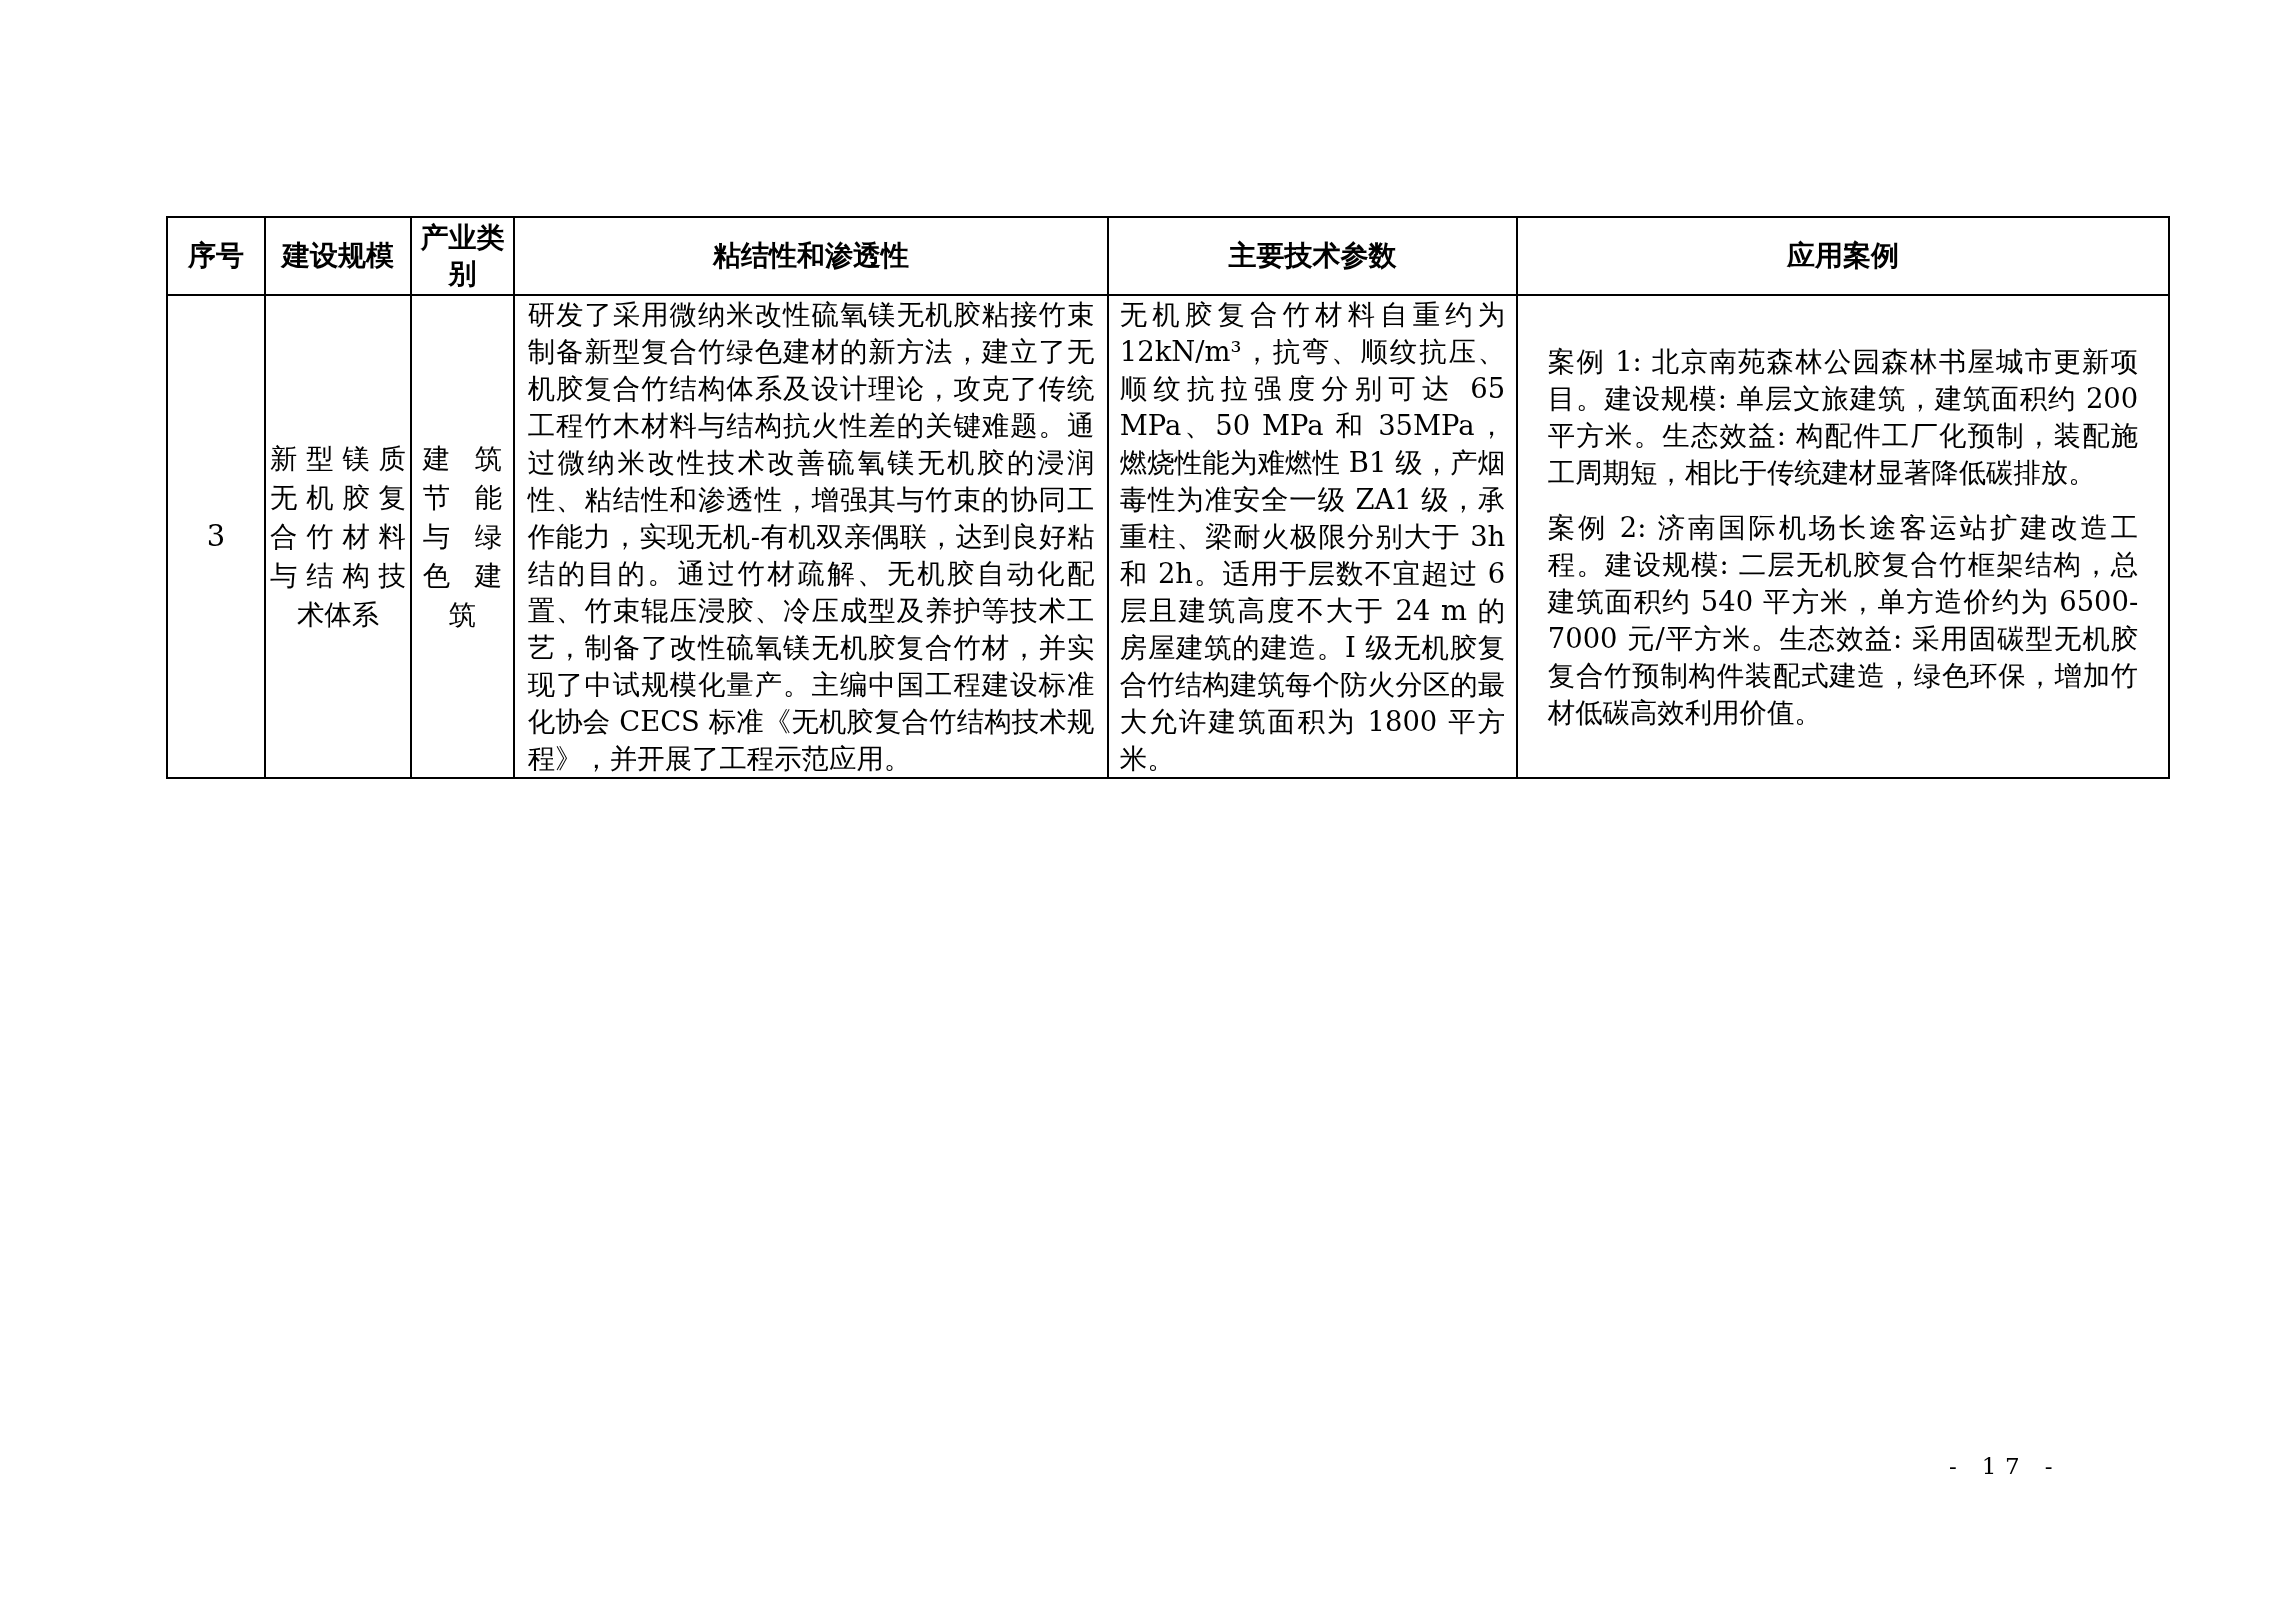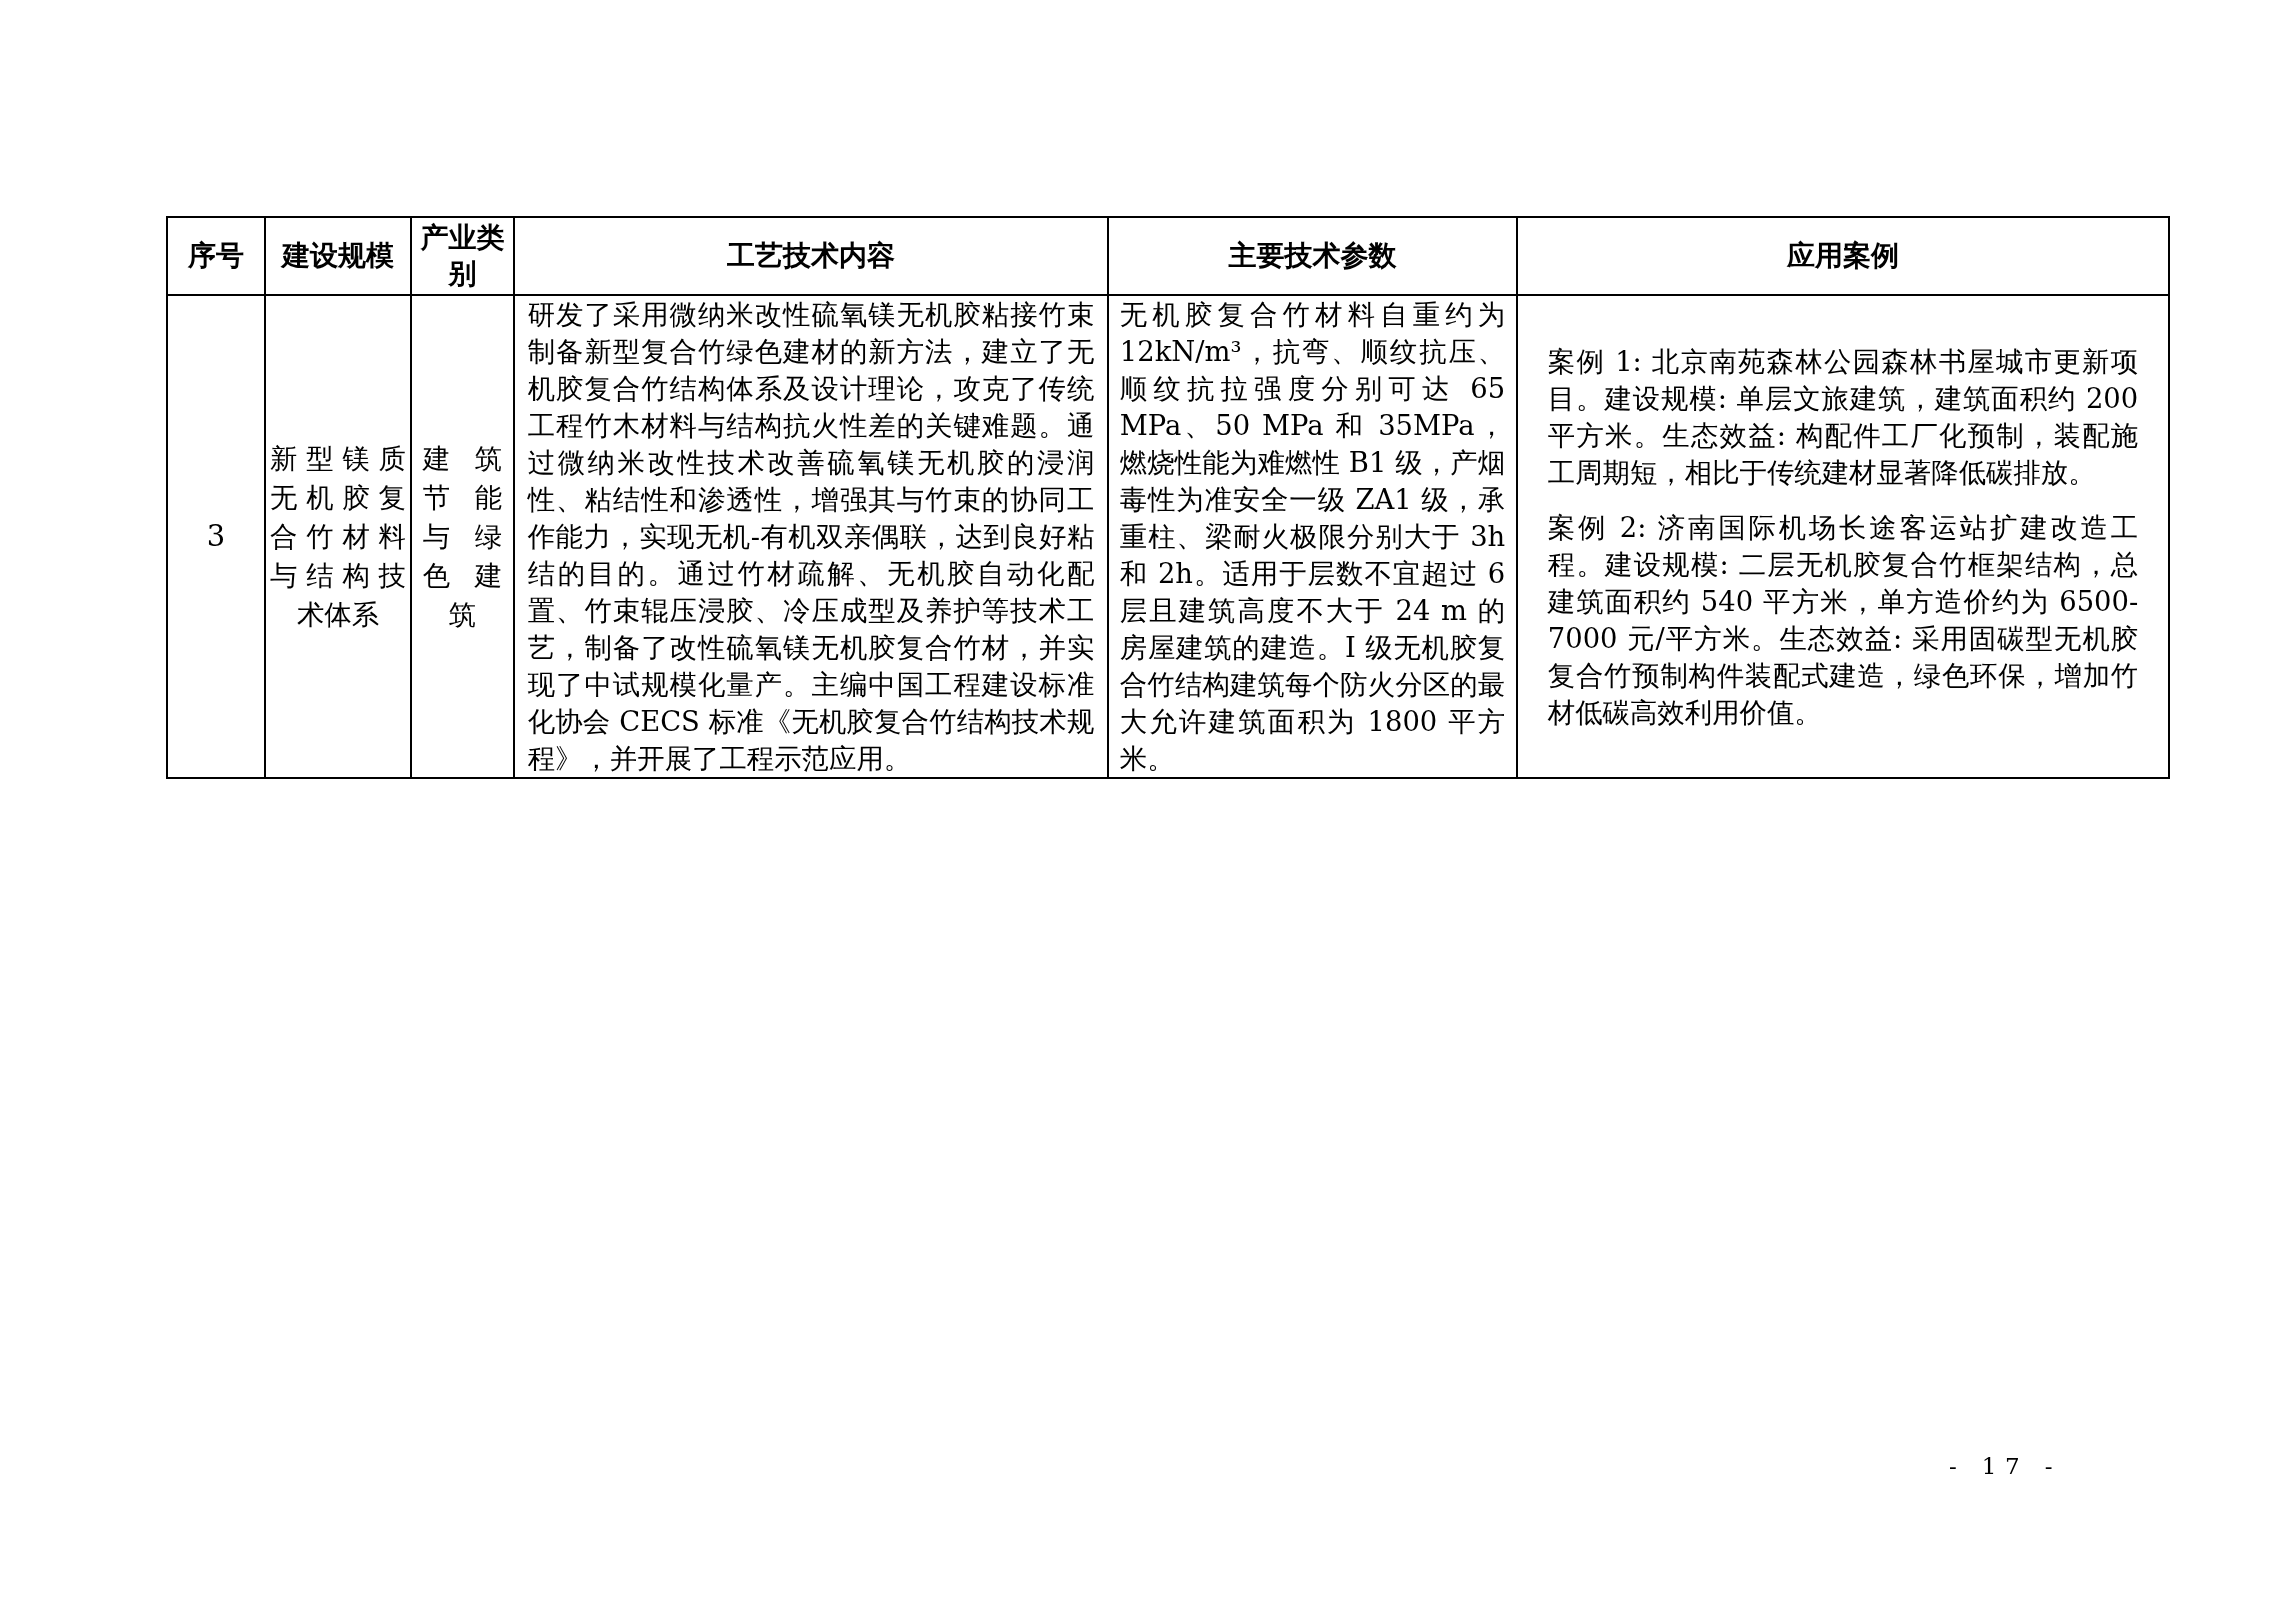--- a/index.html
+++ b/index.html
@@ -94,21 +94,21 @@
       <col style="width:103px">
       <col style="width:594px">
       <col style="width:409px">
       <col style="width:652px">
     </colgroup>
     <thead>
       <tr>
         <th>序号</th>
         <th>建设规模</th>
         <th>产业类别</th>
-        <th>工艺技术内容</th>
+        <th>粘结性和渗透性</th>
         <th>主要技术参数</th>
         <th>应用案例</th>
       </tr>
     </thead>
     <tbody>
       <tr>
         <td class="c-index">3</td>
         <td class="c-name">新型镁质无机胶复合竹材料与结构技术体系</td>
         <td class="c-cat">建筑节能与绿色建筑</td>
         <td class="c-proc">研发了采用微纳米改性硫氧镁无机胶粘接竹束制备新型复合竹绿色建材的新方法，建立了无机胶复合竹结构体系及设计理论，攻克了传统工程竹木材料与结构抗火性差的关键难题。通过微纳米改性技术改善硫氧镁无机胶的浸润性、粘结性和渗透性，增强其与竹束的协同工作能力，实现无机-有机双亲偶联，达到良好粘结的目的。通过竹材疏解、无机胶自动化配置、竹束辊压浸胶、冷压成型及养护等技术工艺，制备了改性硫氧镁无机胶复合竹材，并实现了中试规模化量产。主编中国工程建设标准化协会 CECS 标准《无机胶复合竹结构技术规程》，并开展了工程示范应用。</td>

